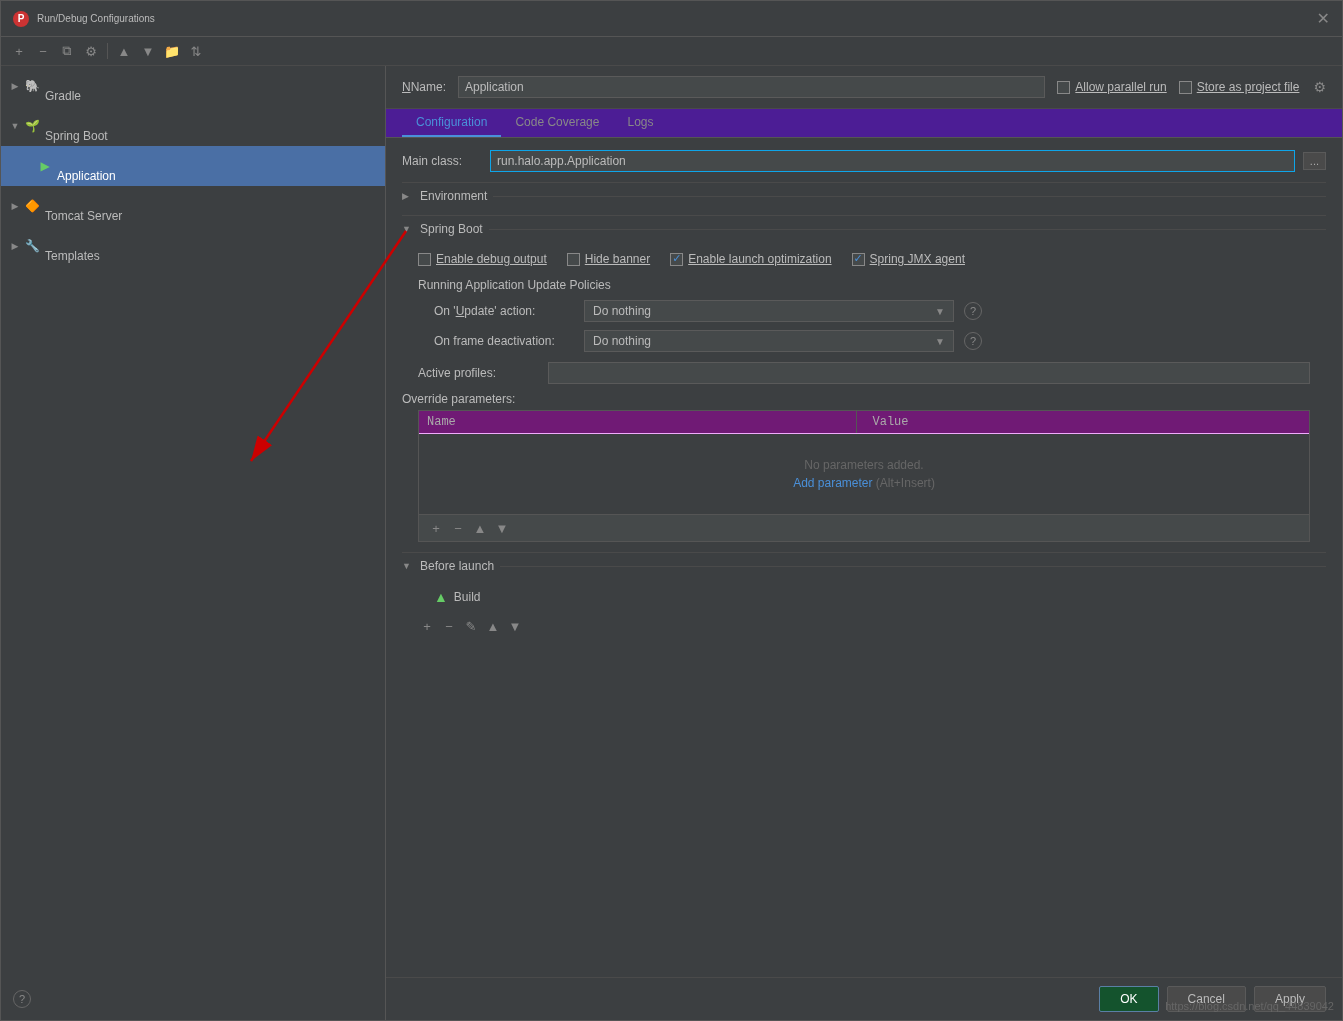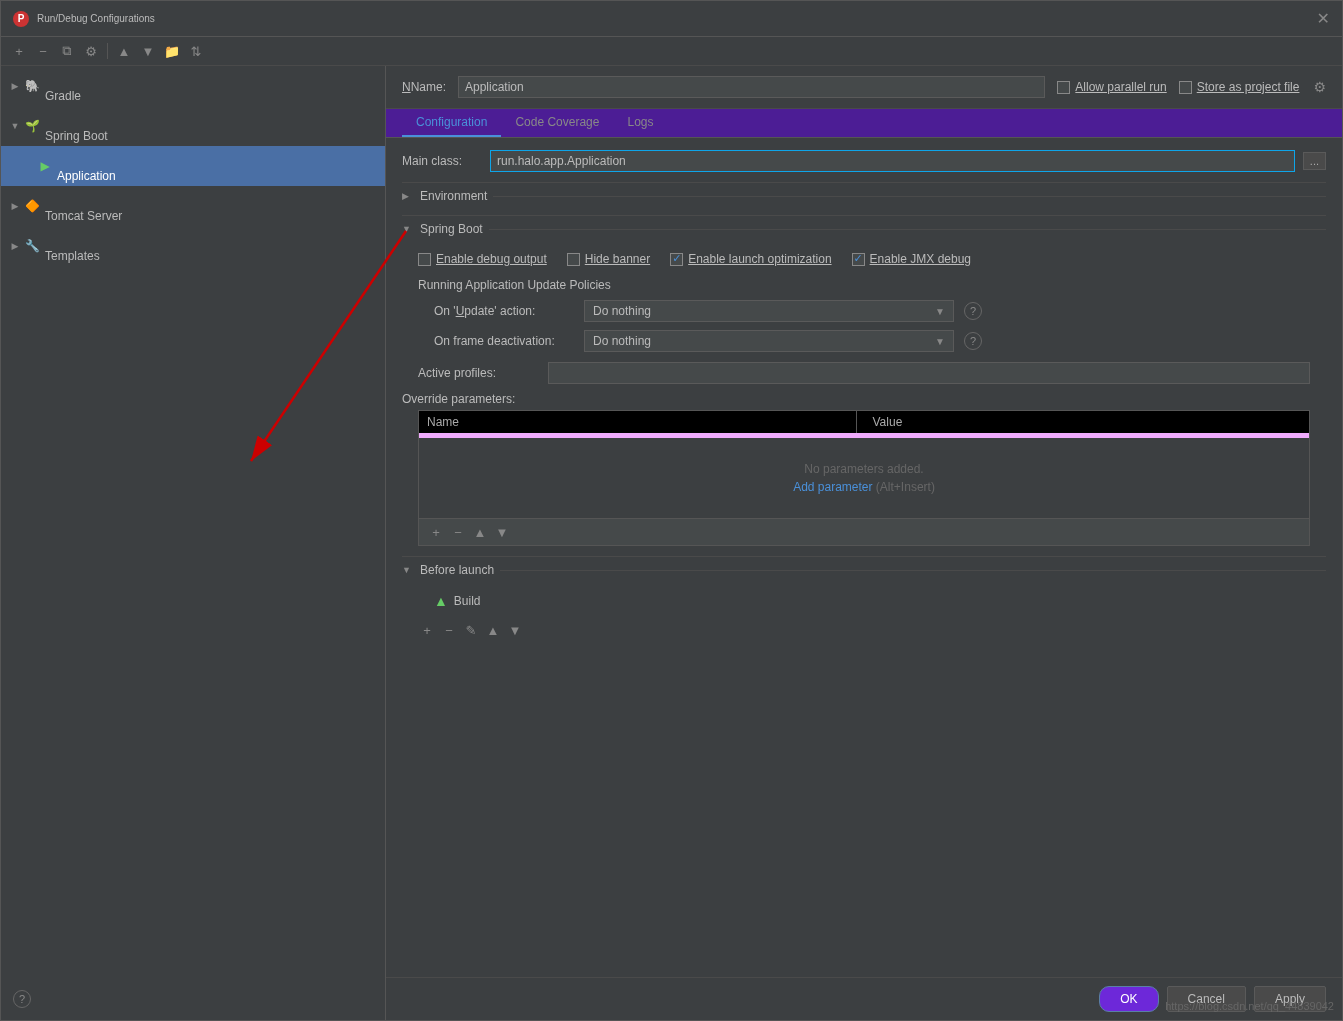--- a/index.html
+++ b/index.html
@@ -283,22 +283,23 @@
       margin: 8px 16px 4px 0;
       font-size: 12px;
       color: #bbbbbb;
     }
     .params-table {
       margin: 0 16px;
       border: 1px solid #555;
     }
     .params-table-header {
       display: flex;
-      background: #000000;
-      border-bottom: 5px solid #f0abfc;
+      background: #701a75;
+      border-bottom: 1px solid #f0abfc;
+      font-family: Liberation Mono, monospace;
     }
     .params-col-name {
       flex: 1;
       padding: 4px 8px;
       font-size: 12px;
       color: #aaa;
       border-right: 1px solid #555;
     }
     .params-col-value {
       flex: 1;
@@ -362,27 +363,27 @@
     .bottom-buttons {
       display: flex;
       align-items: center;
       gap: 8px;
       padding: 8px 16px;
       justify-content: flex-end;
       border-top: 1px solid #4a4a4a;
       flex-shrink: 0;
     }
     .btn-primary {
-      background: #6d28d9;
+      background: #14532d;
       border: 1px solid #5a7fa5;
       color: #fff;
       padding: 5px 20px;
       cursor: pointer;
       font-size: 12px;
-      border-radius: 10px;
+      border-radius: 2px;
     }
     .btn-secondary {
       background: #4a4a4a;
       border: 1px solid #5a5a5a;
       color: #bbbbbb;
       padding: 5px 20px;
       cursor: pointer;
       font-size: 12px;
       border-radius: 2px;
     }
@@ -540,21 +541,21 @@
             <label class="checkbox-label">
               <input type="checkbox" style="">
               <span>Hide banner</span>
             </label>
             <label class="checkbox-label">
               <input type="checkbox" checked="" style="">
               <span>Enable launch optimization</span>
             </label>
             <label class="checkbox-label">
               <input type="checkbox" checked="" style="">
-              <span>Enable JMX debug</span>
+              <span>Spring JMX agent</span>
             </label>
           </div>
 
           <div class="subsection-title">Running Application Update Policies</div>
 
           <div class="policy-row">
             <span class="policy-label">On '<span style="text-decoration:underline">U</span>pdate' action:</span>
             <div class="dropdown">
               <span>Do nothing</span>
               <span class="dropdown-arrow">▼</span>

